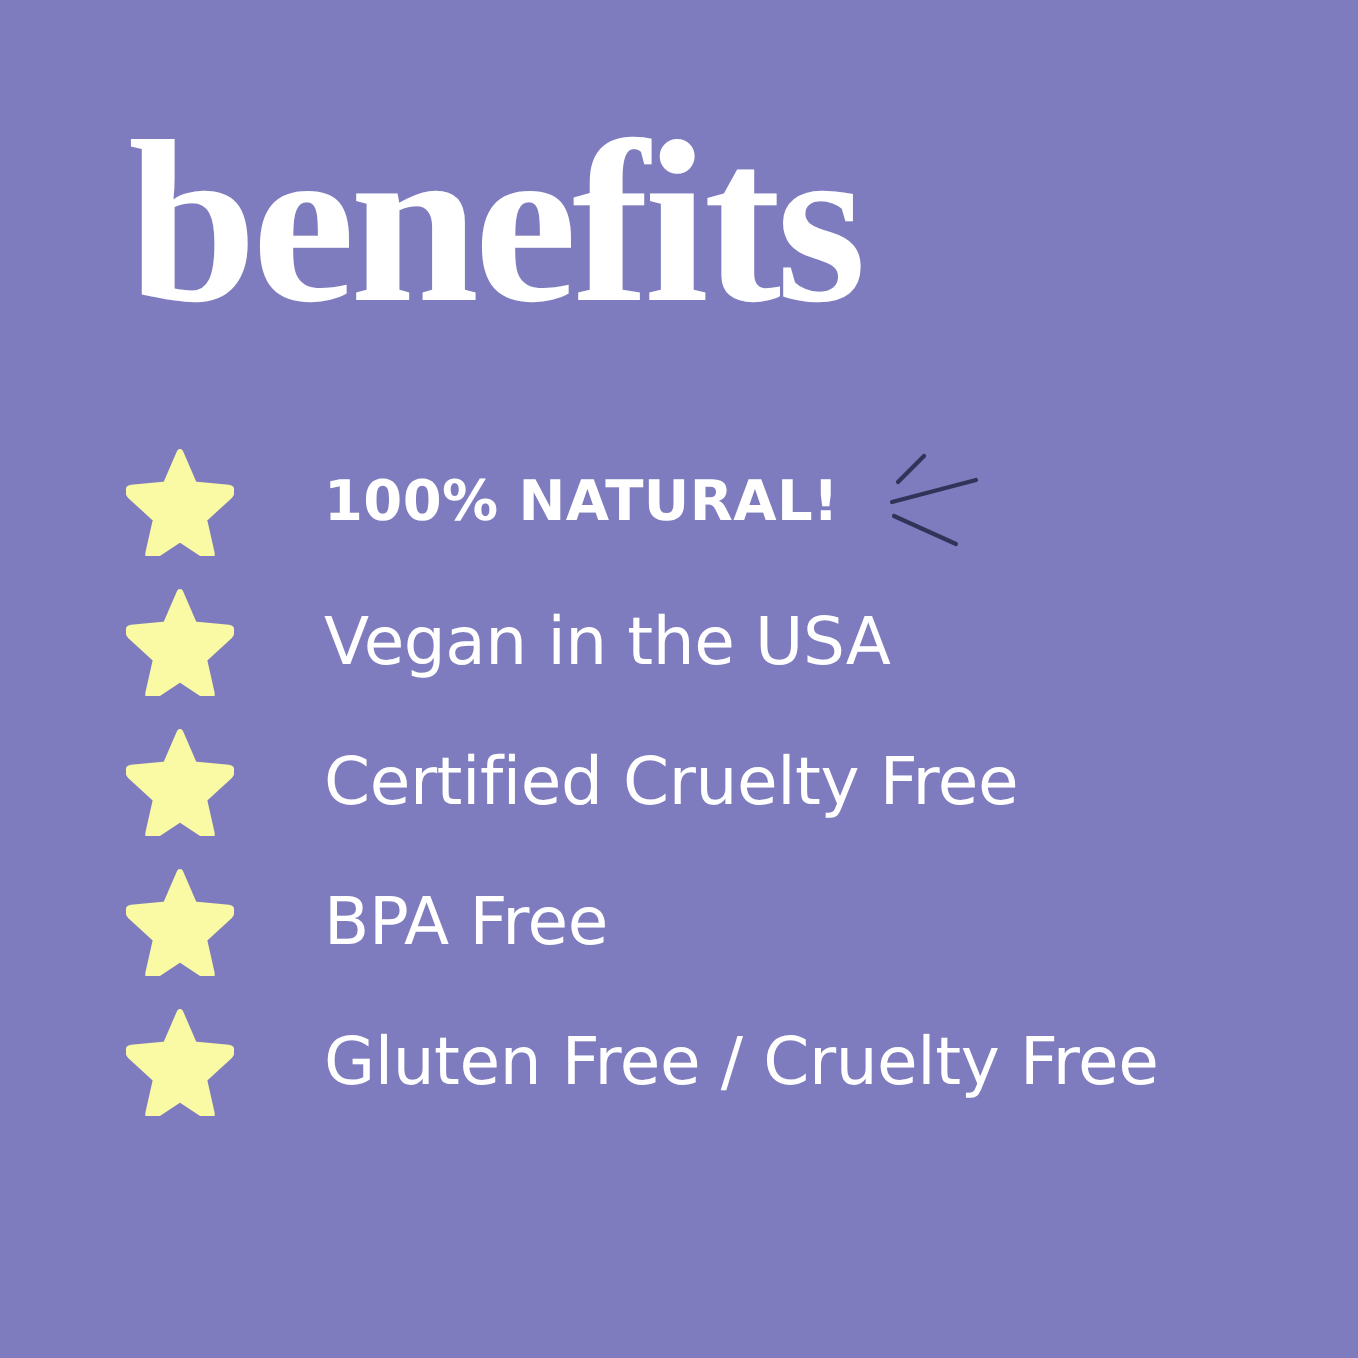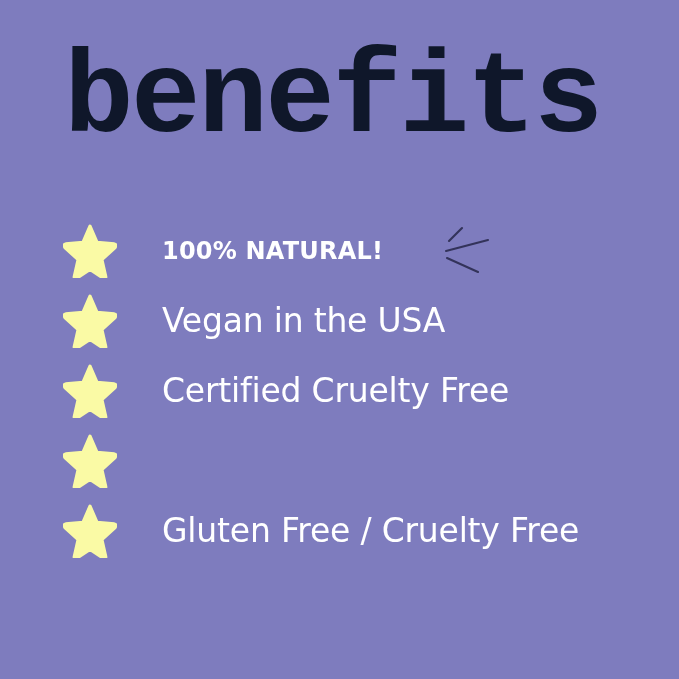--- a/index.html
+++ b/index.html
@@ -18,25 +18,25 @@
     width: 679px;
     height: 679px;
     background: #7e7cbe;
     box-sizing: border-box;
   }
 
   
   #title {
     position: absolute;
     left: 64px;
-    top: 40px;
+    top: 52px;
     width: 560px;
     height: 120px;
-    color: #0f172a;
-    font-family: Liberation Mono, monospace;
+    color: #ffffff;
+    font-family: Liberation Serif, serif;
     font-size: 116px;
     font-weight: 700;
     line-height: 120px;
     letter-spacing: -2.5px;
     white-space: nowrap;
     -webkit-font-smoothing: antialiased;
   }
 
   
   #benefit-list {
@@ -75,21 +75,21 @@
     color: #ffffff;
     font-family: "DejaVu Sans", sans-serif;
     font-size: 33px;
     font-weight: 400;
     line-height: 44px;
     letter-spacing: -0.2px;
     white-space: nowrap;
   }
   .benefit-row.is-emphasis .benefit-label {
     font-weight: 700;
-    font-size: 24px;
+    font-size: 28px;
     letter-spacing: 0.2px;
   }
 
   
   .sparkle {
     position: absolute;
     left: 440px;
     top: 50%;
     transform: translateY(-50%);
     width: 52px;
@@ -147,20 +147,21 @@
       </span>
       <span class="benefit-label">Certified Cruelty Free</span>
     </div>
 
     <div class="benefit-row">
       <span class="star-cell">
         <svg viewBox="0 0 100 100" xmlns="http://www.w3.org/2000/svg">
           <path d="M50 4 L63 34 L95 37 Q100 38 96 44 L72 66 L79 97 Q80 103 74 100 L50 84 L26 100 Q20 103 21 97 L28 66 L4 44 Q0 38 5 37 L37 34 Z" fill="#fafaa5" stroke="#fafaa5" stroke-width="6" stroke-linejoin="round"></path>
         </svg>
       </span>
+      <span class="benefit-label">BPA Free</span>
     </div>
 
     <div class="benefit-row">
       <span class="star-cell">
         <svg viewBox="0 0 100 100" xmlns="http://www.w3.org/2000/svg">
           <path d="M50 4 L63 34 L95 37 Q100 38 96 44 L72 66 L79 97 Q80 103 74 100 L50 84 L26 100 Q20 103 21 97 L28 66 L4 44 Q0 38 5 37 L37 34 Z" fill="#fafaa5" stroke="#fafaa5" stroke-width="6" stroke-linejoin="round"></path>
         </svg>
       </span>
       <span class="benefit-label">Gluten Free / Cruelty Free</span>
     </div>

